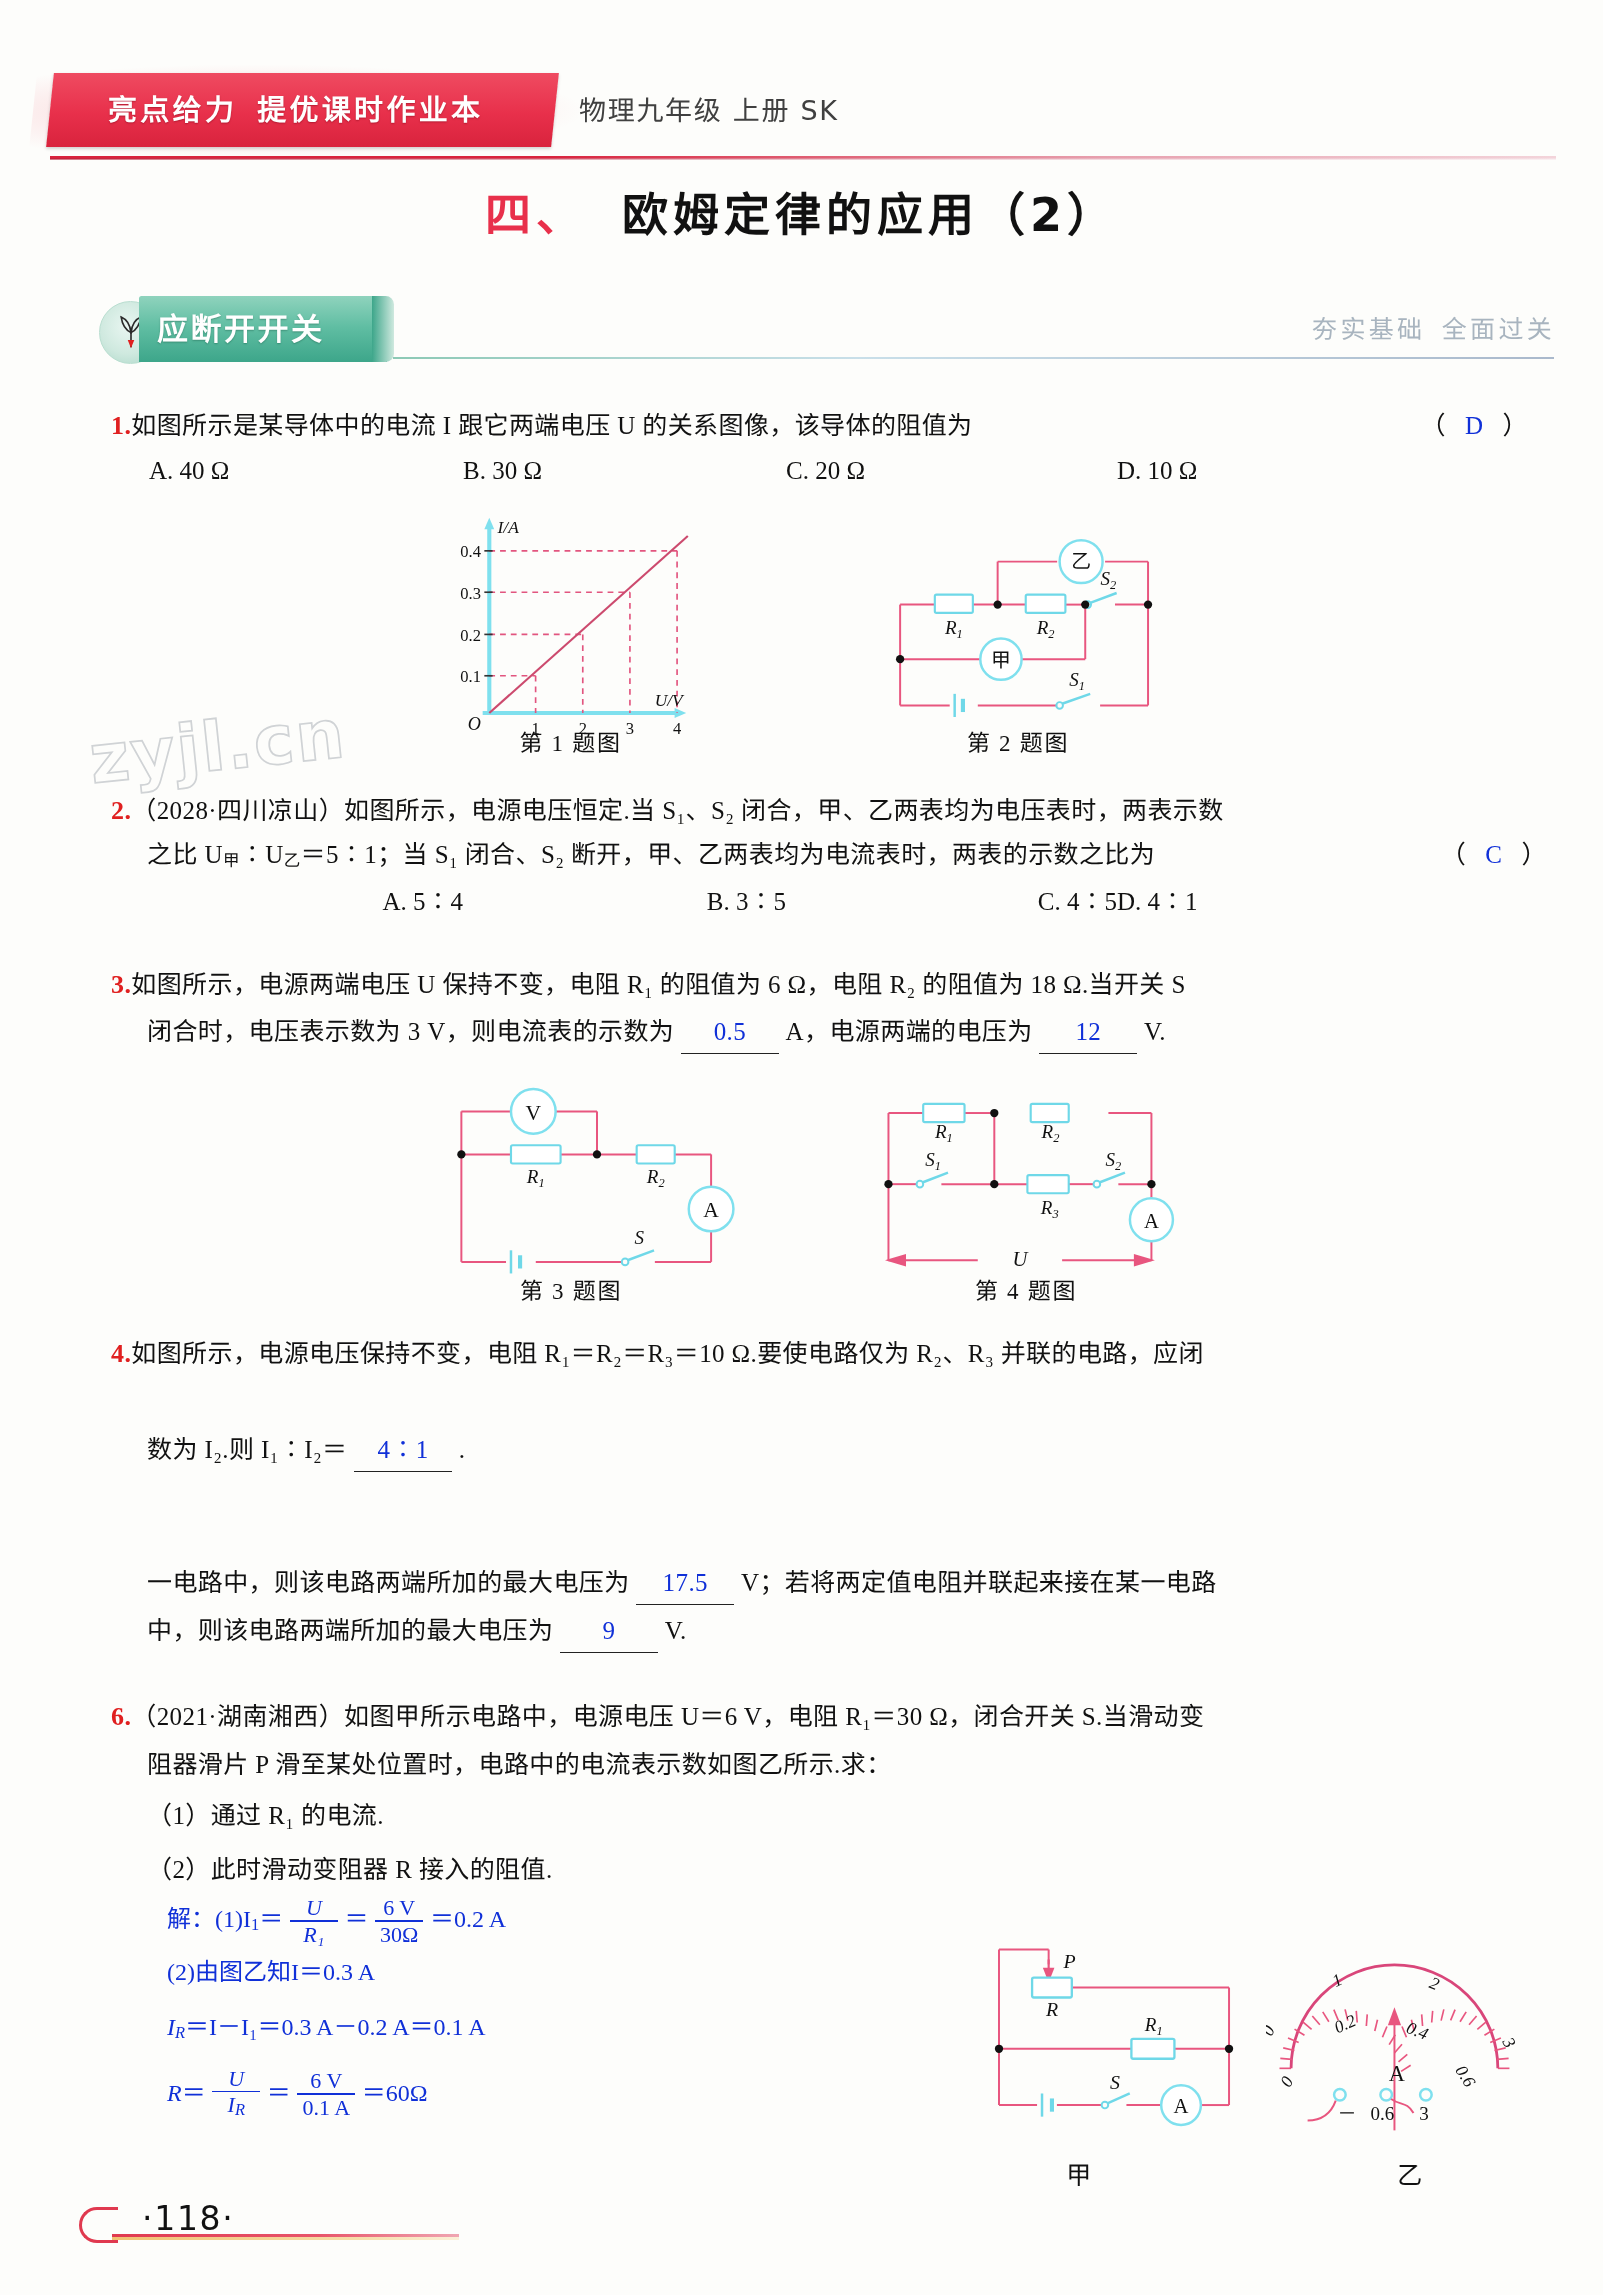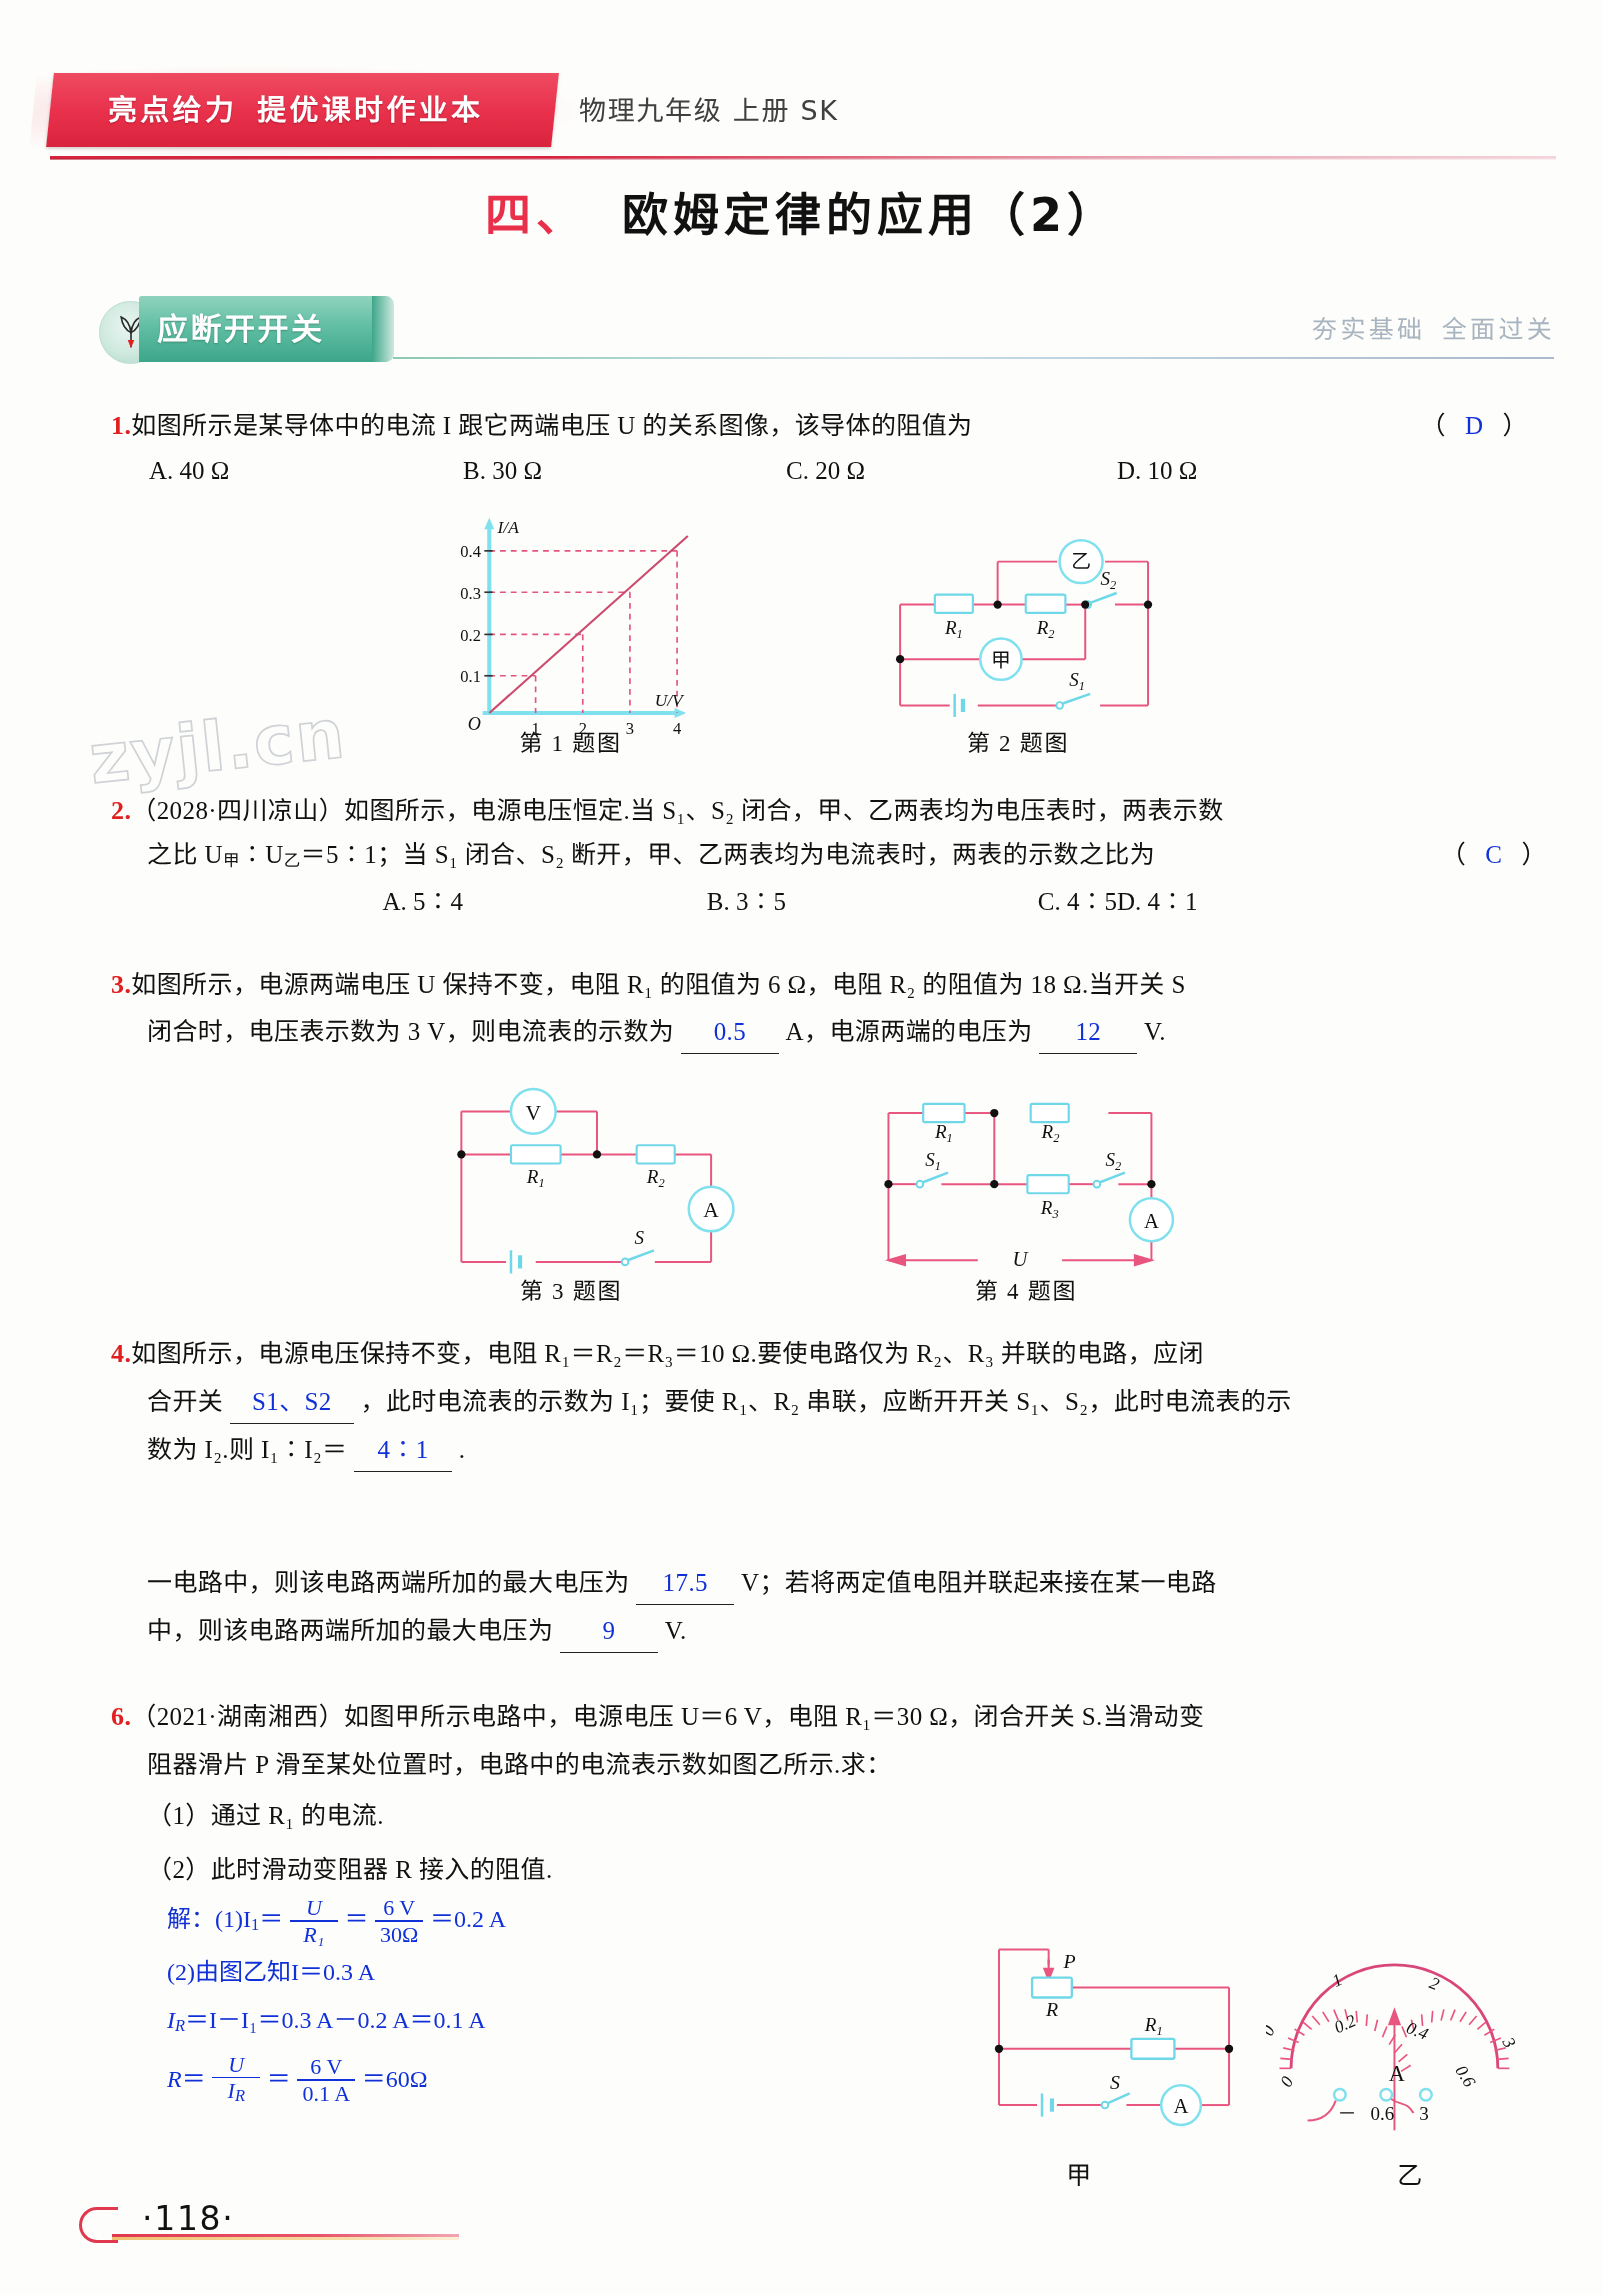--- a/index.html
+++ b/index.html
@@ -420,25 +420,20 @@
     <text x="98" y="110" font-size="23" font-style="italic" text-anchor="middle" font-family="Liberation Serif, serif" fill="#111">S<tspan font-size="15" dy="5">1</tspan></text>
     <text x="316" y="110" font-size="23" font-style="italic" text-anchor="middle" font-family="Liberation Serif, serif" fill="#111">S<tspan font-size="15" dy="5">2</tspan></text>
     <text x="362" y="185" font-size="25" text-anchor="middle" font-family="Liberation Serif, serif" fill="#111">A</text>
     <text x="203" y="231" font-size="25" font-style="italic" text-anchor="middle" font-family="Liberation Serif, serif" fill="#111">U</text>
   </svg>
   <div class="cap" style="left:902px;top:1272px;width:248px;">第 4 题图</div>
 
   <div class="q" style="left:111px;top:1333px;width:1439px;">
     <span class="qn">4.</span><span>如图所示，电源电压保持不变，电阻 R₁＝R₂＝R₃＝10 Ω.要使电路仅为 R₂、R₃ 并联的电路，应闭</span>
   </div>
-  <div class="q" style="left:147px;top:1381px;width:1406px;">
-    <span>合开关</span>
-    <span class="ansblank wide">S1、S2</span>
-    <span>，此时电流表的示数为 I₁；要使 R₁、R₂ 串联，应断开开关 S₁、S₂，此时电流表的示</span>
-  </div>
   <div class="q" style="left:147px;top:1429px;width:1406px;">
     <span>数为 I₂.则 I₁∶I₂＝</span>
     <span class="ansblank">4∶1</span>
     <span>.</span>
   </div>
 
   <div class="q" style="left:147px;top:1562px;width:1423px;">
     <span>一电路中，则该电路两端所加的最大电压为</span>
     <span class="ansblank">17.5</span>
     <span>V；若将两定值电阻并联起来接在某一电路</span>
@@ -462,21 +457,21 @@
           <span class="top it">U</span>
           <span class="bar"></span>
           <span class="bot it">R₁</span>
         </span><span>＝</span><span class="frac">
           <span class="top">6 V</span>
           <span class="bar"></span>
           <span class="bot">30Ω</span>
         </span><span>＝</span><span>0.2 A</span>
     </div>
     <div style="line-height:45px">(2)由图乙知I＝0.3 A</div>
-    <div style="line-height:51px">
+    <div style="line-height:64px">
       <span class="it">I</span><span class="sub it">R</span><span>＝I－I₁＝0.3 A－0.2 A＝0.1 A</span>
     </div>
     <div>
       <span class="it">R</span><span>＝</span><span class="frac">
           <span class="top it">U</span>
           <span class="bar"></span>
           <span class="bot it"><span>I</span><span class="sub">R</span></span>
         </span><span>＝</span><span class="frac">
           <span class="top">6 V</span>
           <span class="bar"></span>

